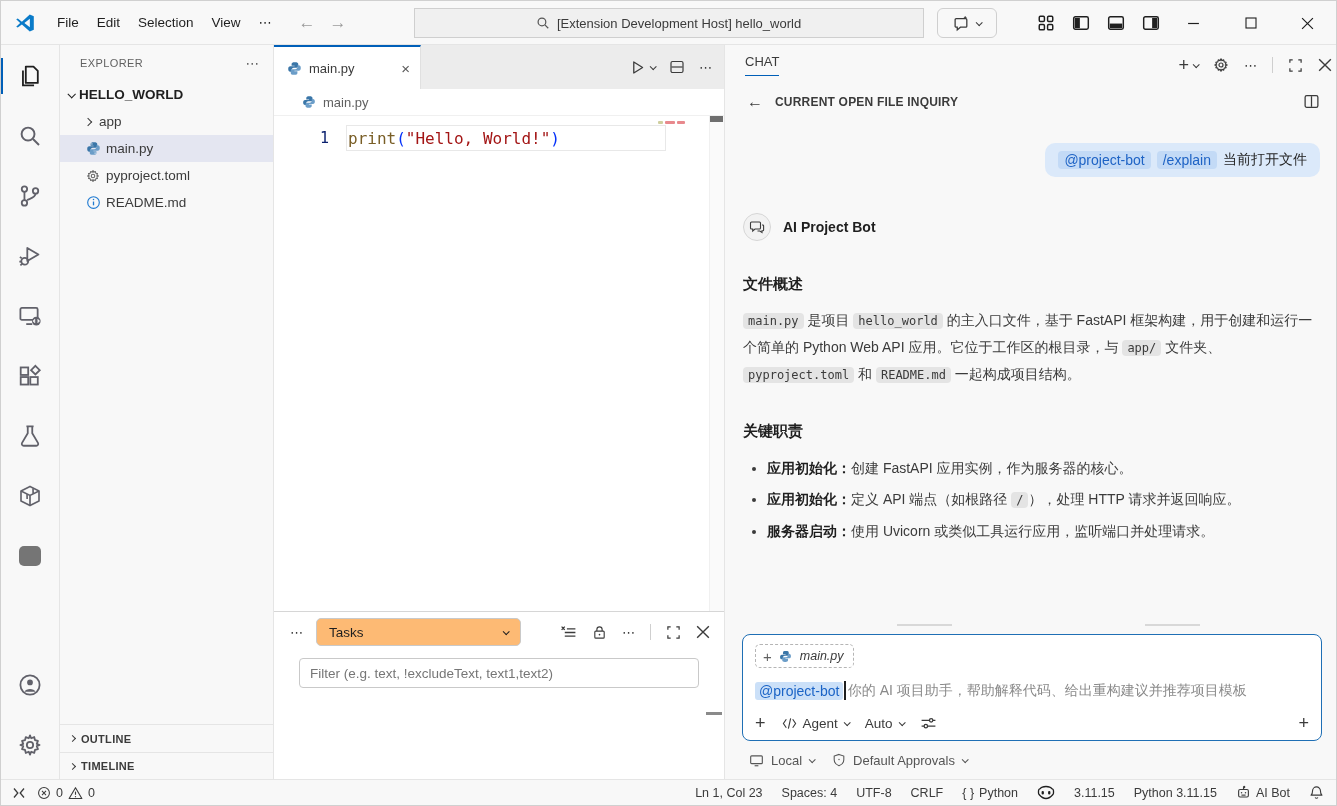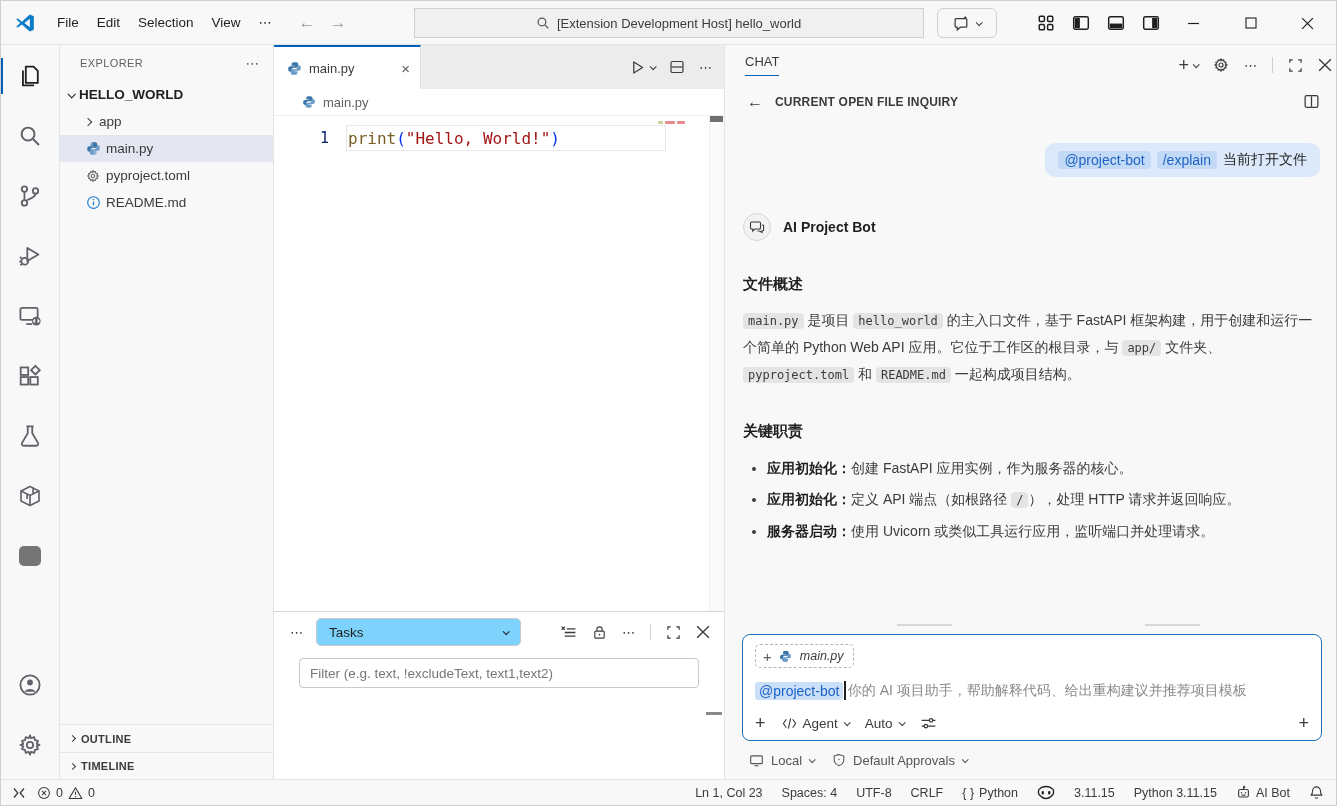--- a/index.html
+++ b/index.html
@@ -65,21 +65,21 @@
   .code-text { margin-left:19px; font-size:16px; white-space:pre; position:relative; }
   .tk-fn { color:#795E26; } .tk-par { color:#0431fa; } .tk-str { color:#a31515; }
   .minimap { position:absolute; right:30px; top:4px; width:36px; height:8px; }
   .mm { position:absolute; height:3px; border-radius:1px; }
   .scrollbar-strip { position:absolute; right:0; top:0; bottom:0; width:15px; background:#fafafa; border-left:1px solid #f0f0f0; }
   .scroll-thumb { position:absolute; right:1px; top:0; width:13px; height:6px; background:#6f6f6f; }
 
   
   .panel { height:168px; border-top:1px solid #d6d6d6; background:#fff; flex:none; display:flex; flex-direction:column; position:relative; }
   .panel-head { height:40px; display:flex; align-items:center; padding:0 14px 0 16px; gap:13px; color:#3b3b3b; }
-  .tasks-dd { width:205px; height:28px; border:1px solid #c9c9c9; border-radius:5px; background:#7dd3fc; display:flex; align-items:center; justify-content:space-between; padding:0 12px; font-size:13.5px; color:#1f1f1f; }
+  .tasks-dd { width:205px; height:28px; border:1px solid #c9c9c9; border-radius:5px; background:#fdba74; display:flex; align-items:center; justify-content:space-between; padding:0 12px; font-size:13.5px; color:#1f1f1f; }
   .panel-icons { margin-left:auto; display:flex; align-items:center; gap:15px; color:#3b3b3b; }
   .vdiv { width:1px; height:16px; background:#cfcfcf; }
   .filter-row { padding:6px 26px 0 25px; }
   .filter-input { width:400px; height:30px; border:1px solid #c9c9c9; border-radius:4px; padding:0 10px; font-size:13.5px; color:#1f1f1f; background:#fff; font-family:inherit; }
   .filter-input::placeholder { color:#767676; }
   .panel-scroll-dash { position:absolute; right:2px; top:100px; width:16px; height:3px; background:#8a8a8a; }
 
   
   .chatpanel { flex:1; background:#f8f8f8; border-left:1px solid #e5e5e5; display:flex; flex-direction:column; min-width:0; }
   .chat-head { height:40px; display:flex; align-items:center; padding:0 4px 0 20px; flex:none; }

